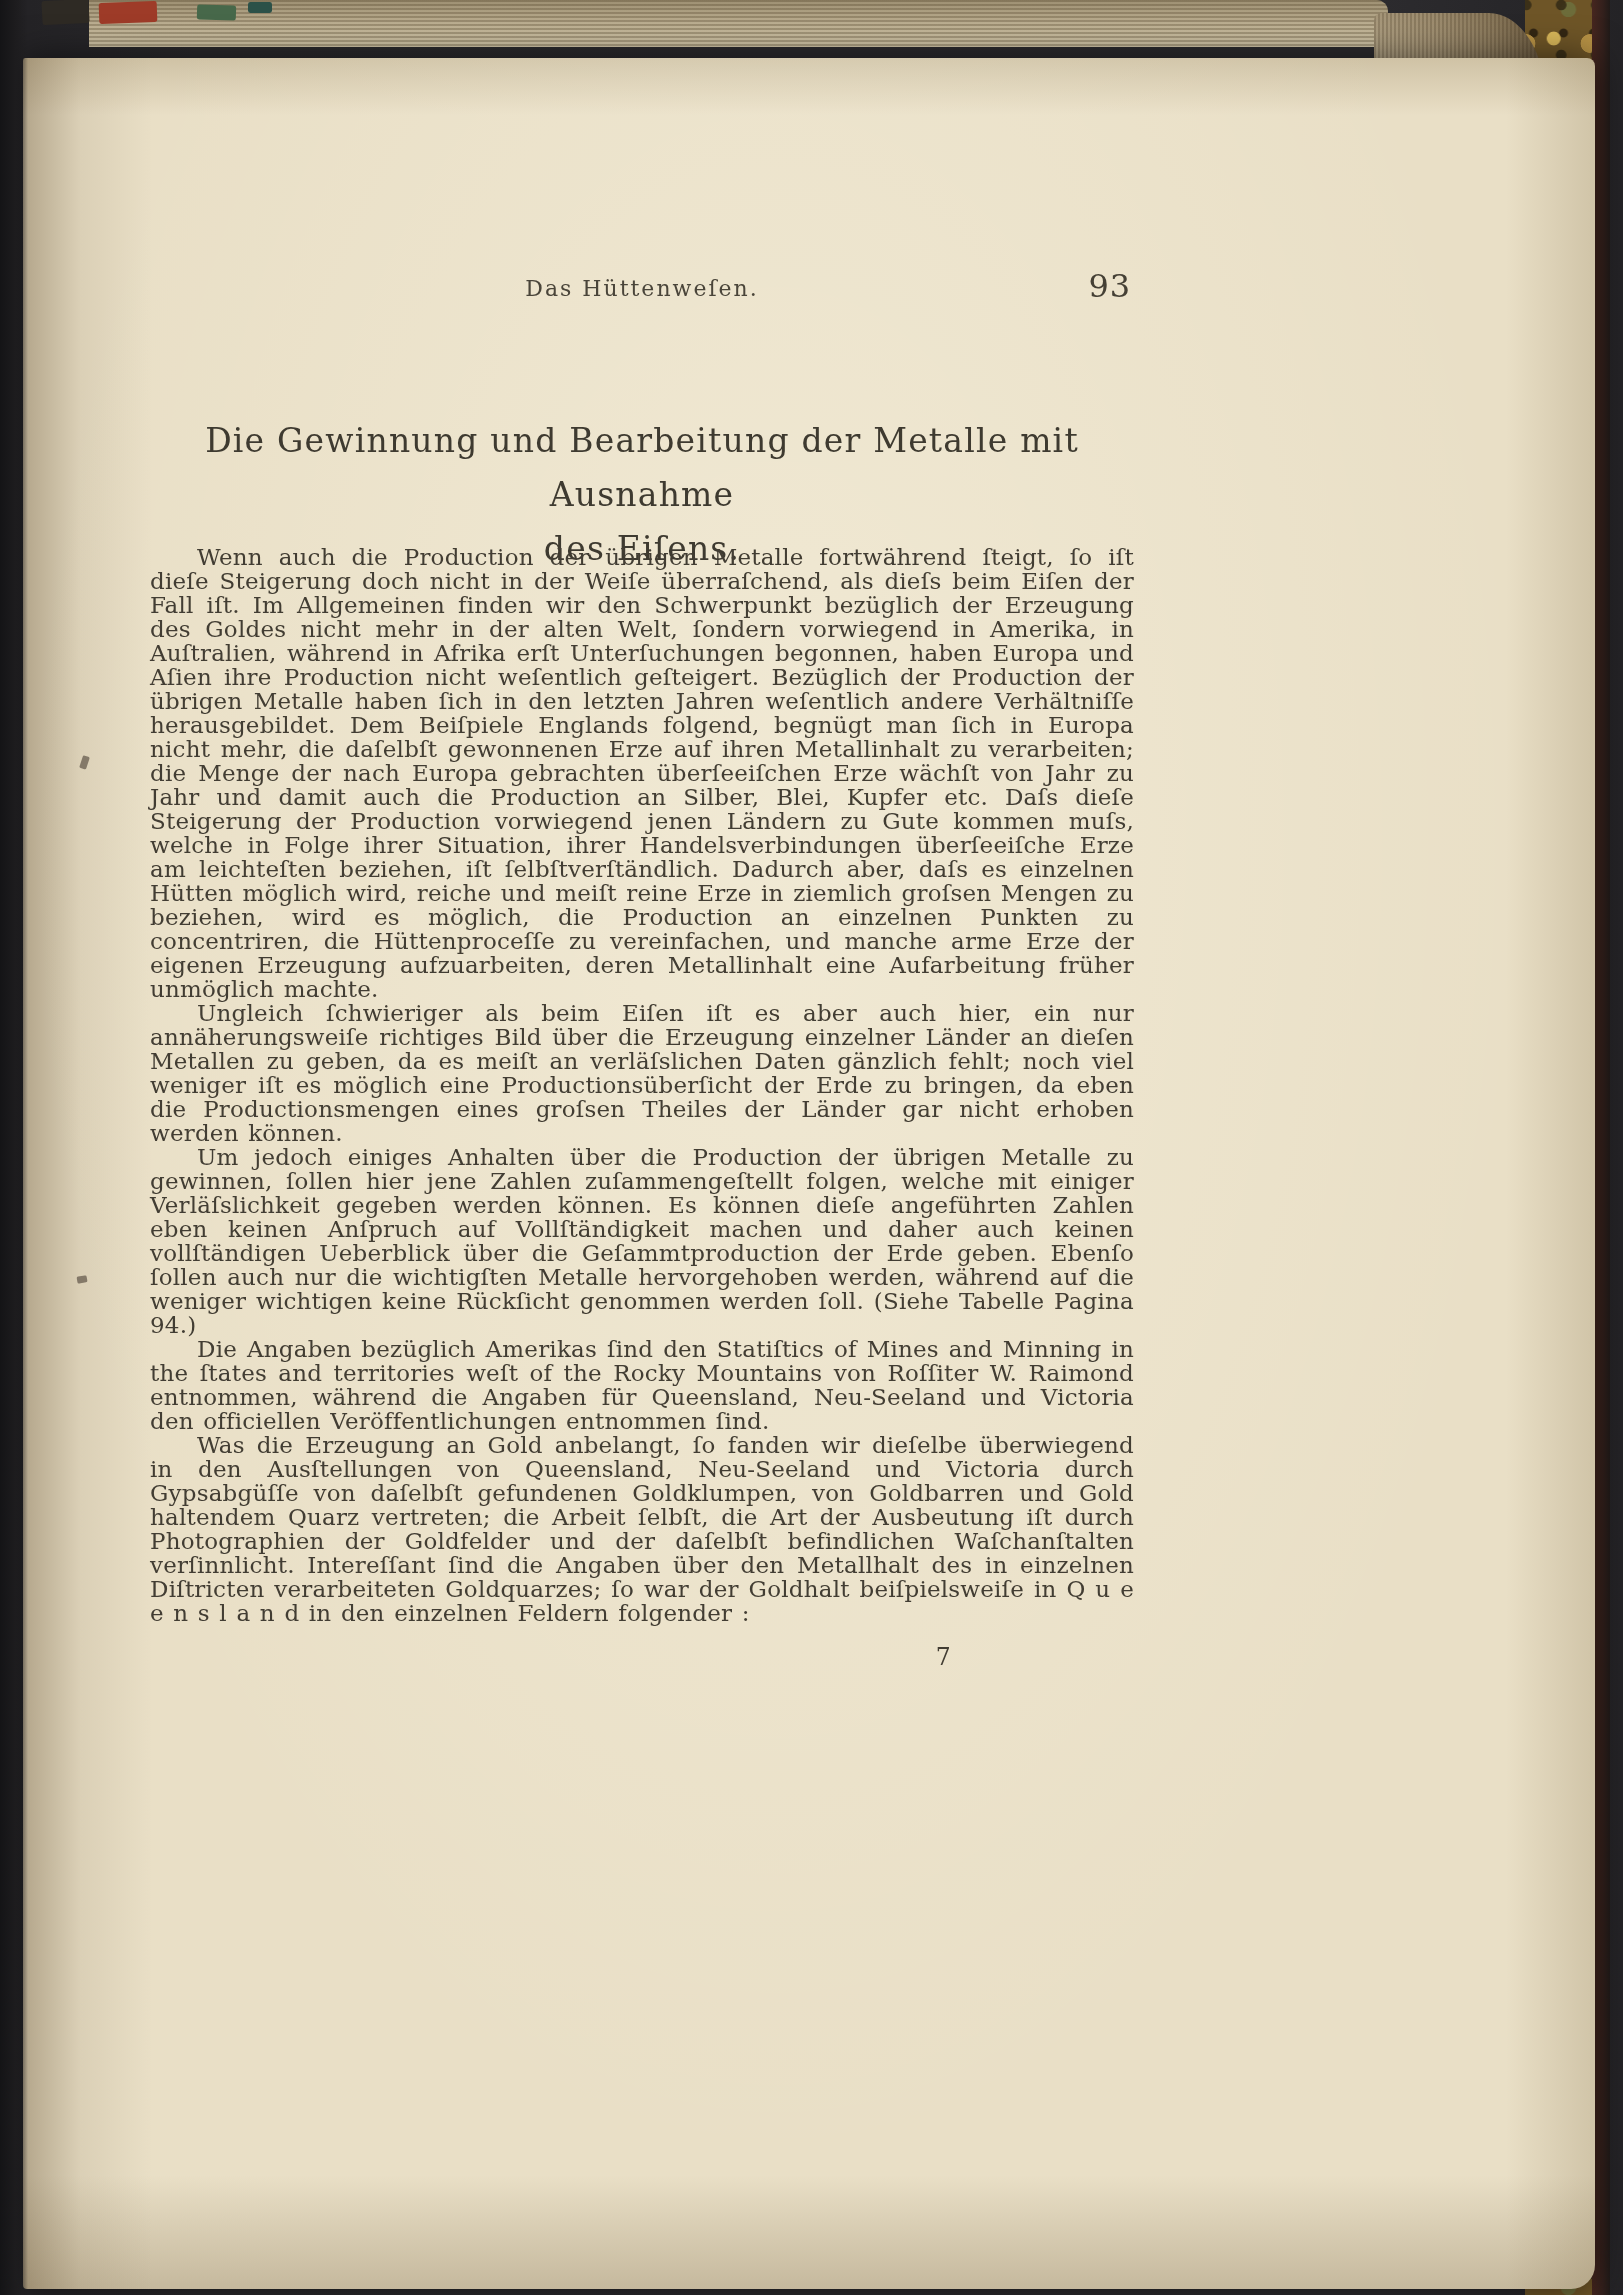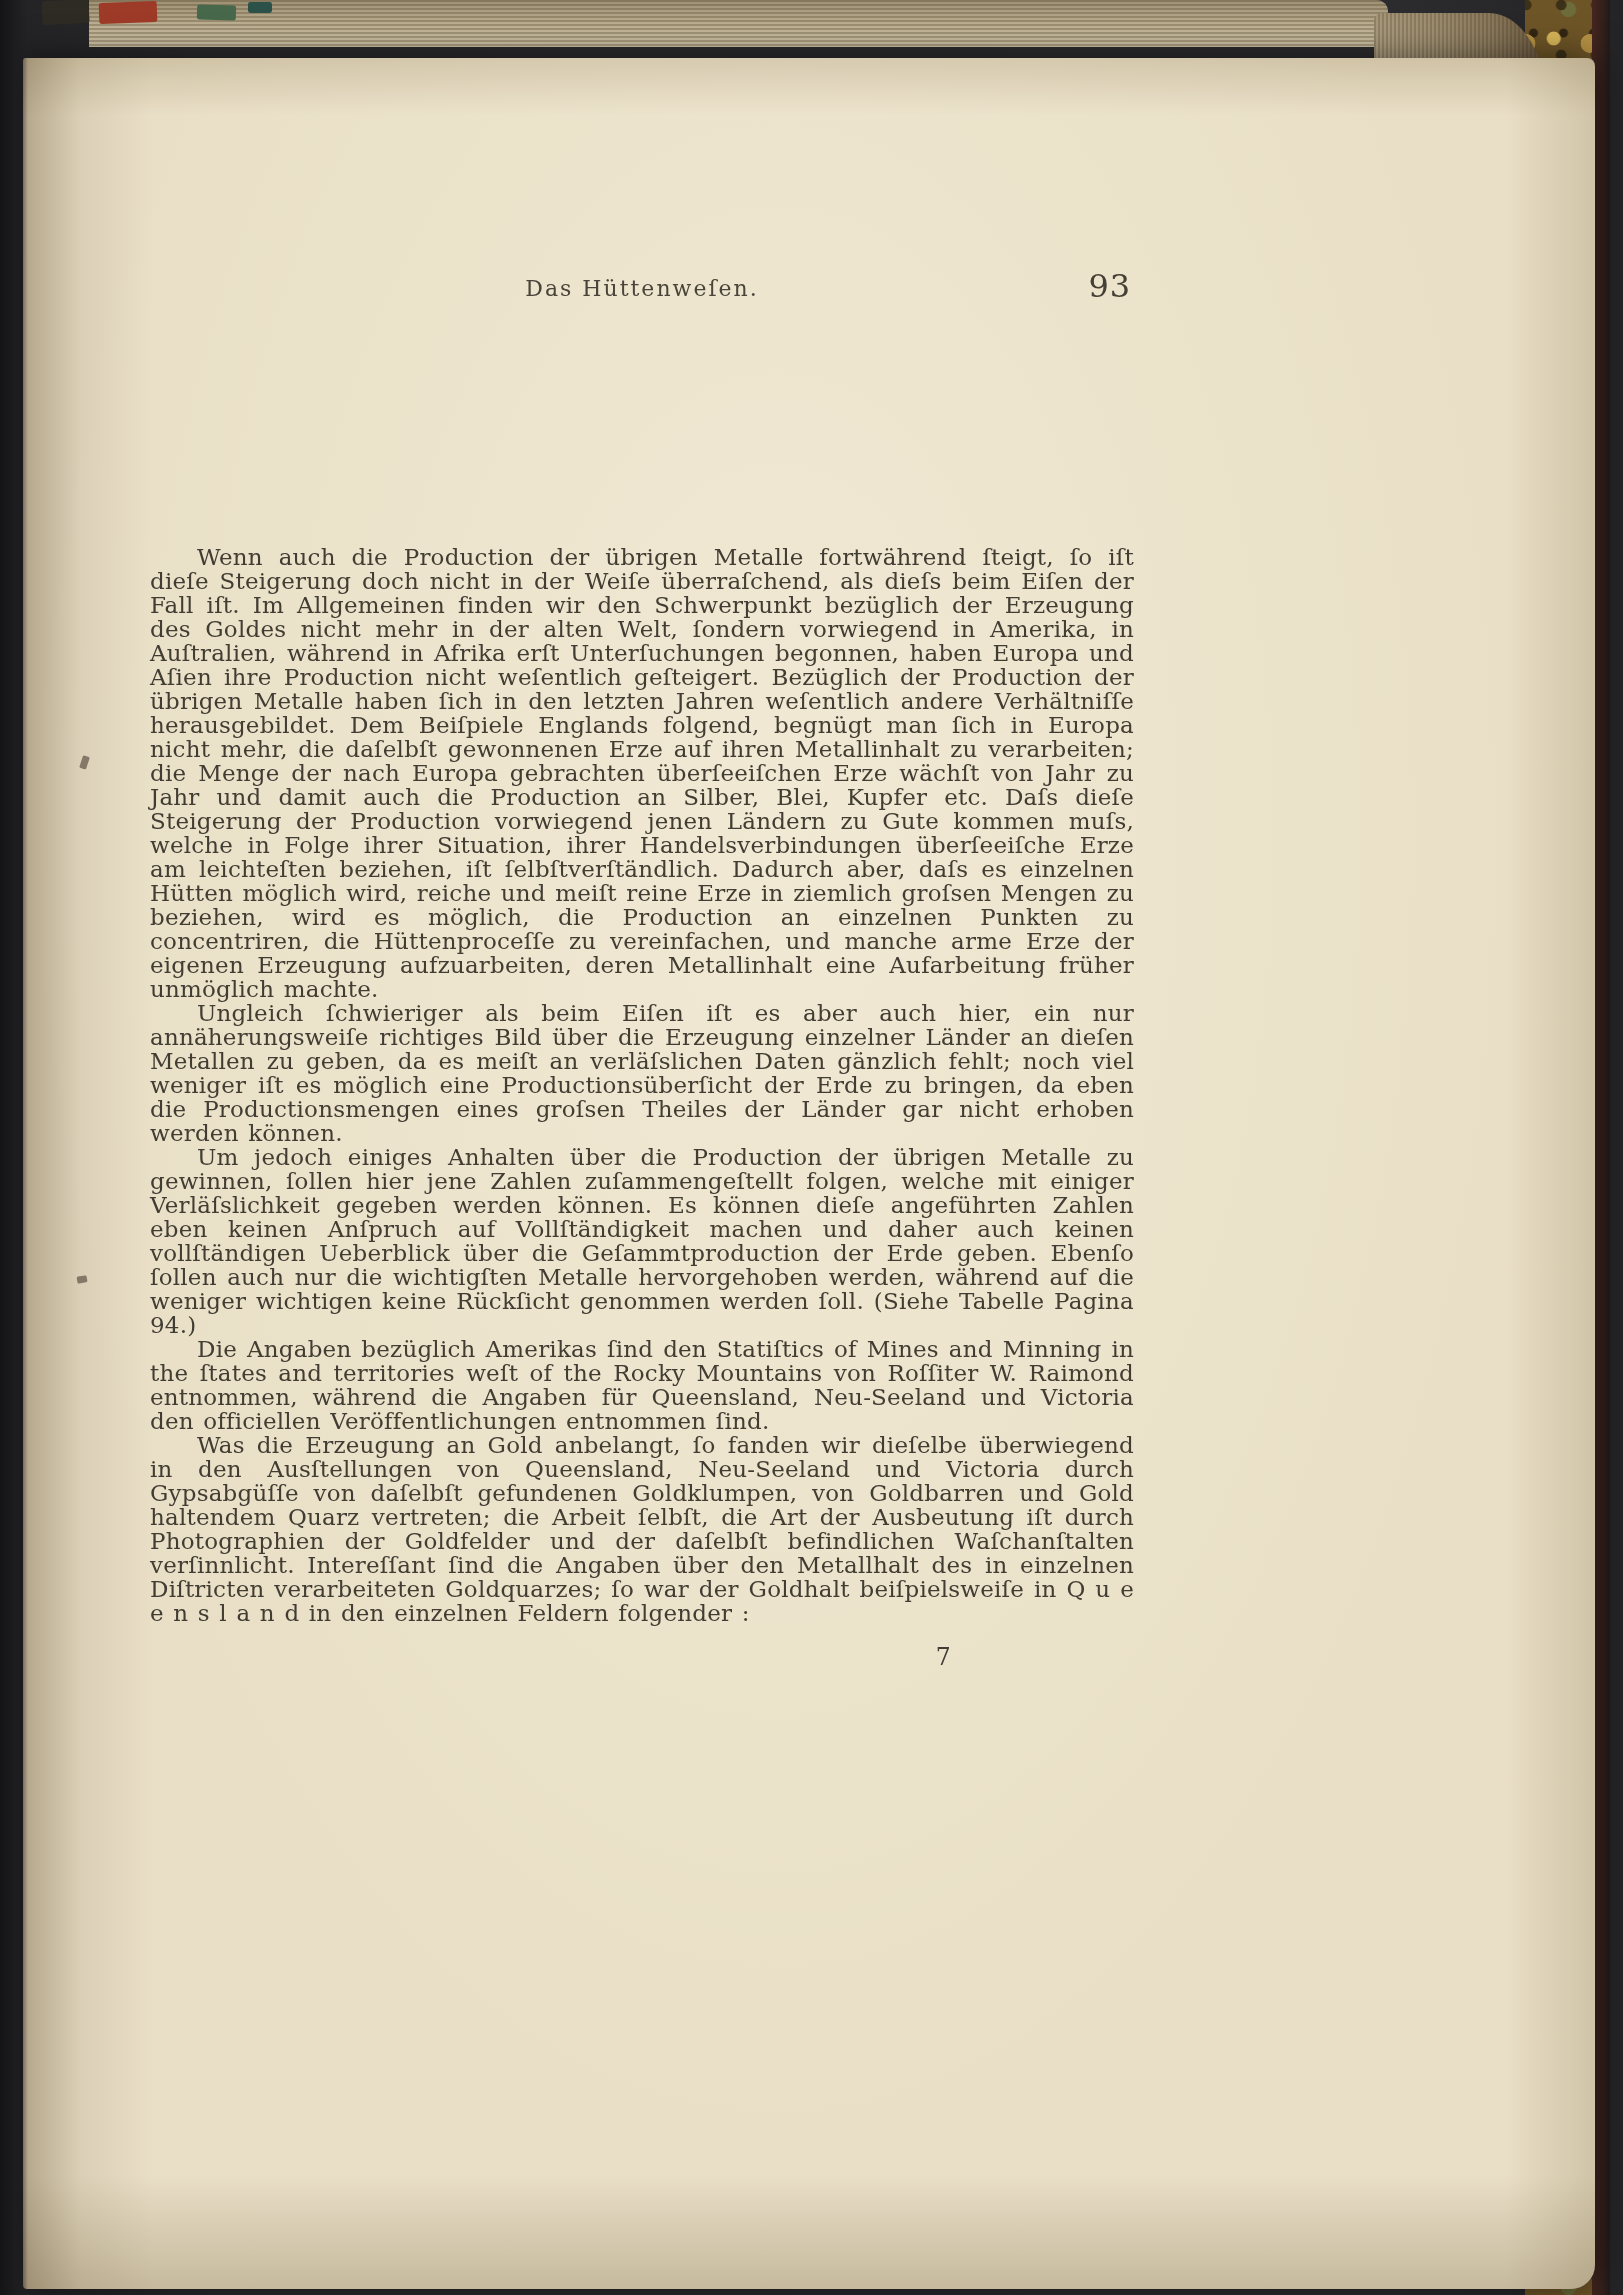--- a/index.html
+++ b/index.html
@@ -126,20 +126,24 @@
   <div class="page">
     <div class="margin-mark mark-1"></div>
     <div class="margin-mark mark-2"></div>
 
     <div class="text-block">
 
       <div class="running-head">Das Hüttenweſen.</div>
 
       <div class="page-number">93</div>
 
+      <div class="chapter-title">
+        <span>Die Gewinnung und Bearbeitung der Metalle mit Ausnahme</span>
+        <span>des Eiſens.</span>
+      </div>
 
       <div class="body-text">
         <p>Wenn auch die Production der übrigen Metalle fortwährend ſteigt, ſo iſt dieſe Steigerung doch nicht in der Weiſe überraſchend, als dieſs beim Eiſen der Fall iſt.  Im Allgemeinen finden wir den Schwerpunkt bezüglich der Erzeugung des Goldes nicht mehr in der alten Welt, ſondern vorwiegend in Amerika, in Auſtralien, während in Afrika erſt Unterſuchungen begonnen, haben Europa und Aſien ihre Production nicht weſentlich geſteigert.  Bezüglich der Production der übrigen Metalle haben ſich in den letzten Jahren weſentlich andere Verhältniſſe herausgebildet.  Dem Beiſpiele Englands folgend, begnügt man ſich in Europa nicht mehr, die daſelbſt gewonnenen Erze auf ihren Metallinhalt zu verarbeiten; die Menge der nach Europa gebrachten überſeeiſchen Erze wächſt von Jahr zu Jahr und damit auch die Production an Silber, Blei, Kupfer etc.  Daſs dieſe Steigerung der Production vorwiegend jenen Ländern zu Gute kommen muſs, welche in Folge ihrer Situation, ihrer Handelsverbindungen überſeeiſche Erze am leichteſten beziehen, iſt ſelbſtverſtändlich.  Dadurch aber, daſs es einzelnen Hütten möglich wird, reiche und meiſt reine Erze in ziemlich groſsen Mengen zu beziehen, wird es möglich, die Production an einzelnen Punkten zu concentriren, die Hüttenproceſſe zu vereinfachen, und manche arme Erze der eigenen Erzeugung aufzuarbeiten, deren Metallinhalt eine Aufarbeitung früher unmöglich machte.</p>
         <p>Ungleich ſchwieriger als beim Eiſen iſt es aber auch hier, ein nur annäherungsweiſe richtiges Bild über die Erzeugung einzelner Länder an dieſen Metallen zu geben, da es meiſt an verläſslichen Daten gänzlich fehlt; noch viel weniger iſt es möglich eine Productionsüberſicht der Erde zu bringen, da eben die Productionsmengen eines groſsen Theiles der Länder gar nicht erhoben werden können.</p>
         <p>Um jedoch einiges Anhalten über die Production der übrigen Metalle zu gewinnen, ſollen hier jene Zahlen zuſammengeſtellt folgen, welche mit einiger Verläſslichkeit gegeben werden können.  Es können dieſe angeführten Zahlen eben keinen Anſpruch auf Vollſtändigkeit machen und daher auch keinen vollſtändigen Ueberblick über die Geſammtproduction der Erde geben.  Ebenſo ſollen auch nur die wichtigſten Metalle hervorgehoben werden, während auf die weniger wichtigen keine Rückſicht genommen werden ſoll.  (Siehe Tabelle Pagina 94.)</p>
         <p>Die Angaben bezüglich Amerikas ſind den Statiſtics of Mines and Minning in the ſtates and territories weſt of the Rocky Mountains von Roſſiter W. Raimond entnommen, während die Angaben für Queensland, Neu-Seeland und Victoria den officiellen Veröffentlichungen entnommen ſind.</p>
 
 
         <p>Was die Erzeugung an Gold anbelangt, ſo fanden wir dieſelbe überwiegend in den Ausſtellungen von Queensland, Neu-Seeland und Victoria durch Gypsabgüſſe von daſelbſt gefundenen Goldklumpen, von Goldbarren und Gold haltendem Quarz vertreten; die Arbeit ſelbſt, die Art der Ausbeutung iſt durch Photographien der Goldfelder und der daſelbſt befindlichen Waſchanſtalten verſinnlicht.  Intereſſant ſind die Angaben über den Metallhalt des in einzelnen Diſtricten verarbeiteten Goldquarzes; ſo war der Goldhalt beiſpielsweiſe in Q u e e n s l a n d in den einzelnen Feldern folgender :</p>
 

